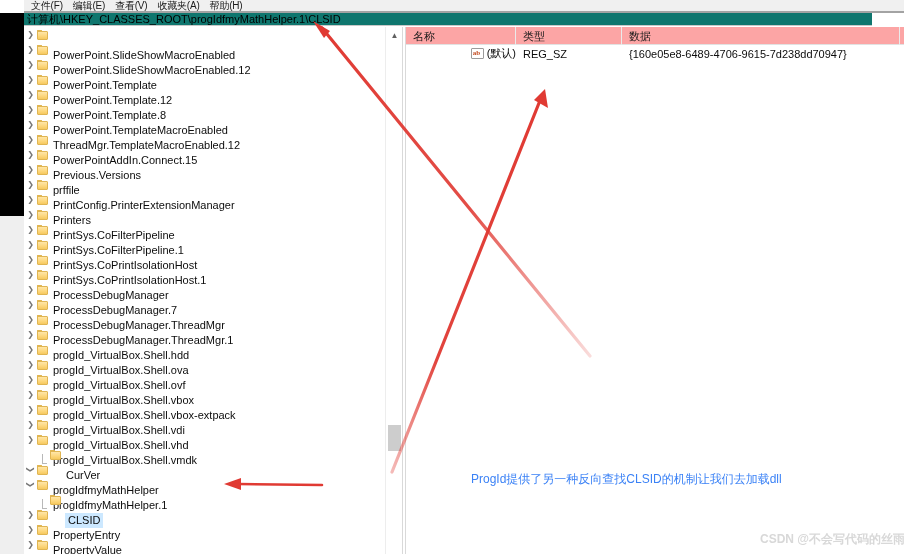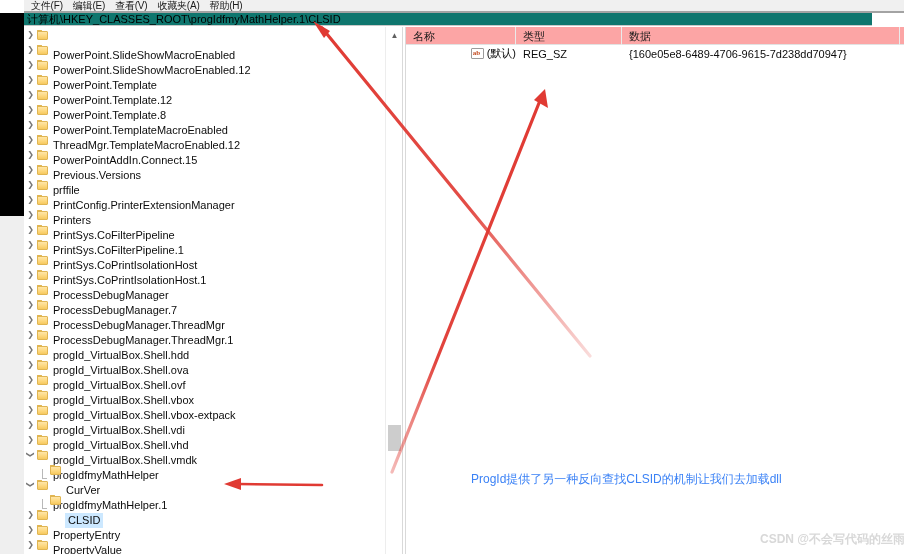--- a/index.html
+++ b/index.html
@@ -504,35 +504,35 @@
           </div>
           <div class="trow">
             <span class="chev">❯</span>
             <span class="folder">
               <span class="ft"></span>
               <span class="fb"></span>
             </span>
             <span class="tlabel">progId_VirtualBox.Shell.vmdk</span>
           </div>
           <div class="trow">
-            <span class="chev" style="transform: rotate(90deg); display: inline-block;">❯</span>
-            <span class="folder">
-              <span class="ft"></span>
-              <span class="fb"></span>
-            </span>
-            <span class="tlabel">progIdfmyMathHelper</span>
-          </div>
-          <div class="trow">
             <span class="spacer13"></span>
             <span class="elbow"></span>
             <span class="folder">
               <span class="ft"></span>
               <span class="fb"></span>
             </span>
             <span class="tlabel">CurVer</span>
+          </div>
+          <div class="trow">
+            <span class="chev" style="transform: rotate(90deg); display: inline-block;">❯</span>
+            <span class="folder">
+              <span class="ft"></span>
+              <span class="fb"></span>
+            </span>
+            <span class="tlabel">progIdfmyMathHelper</span>
           </div>
           <div class="trow">
             <span class="chev" style="transform: rotate(90deg); display: inline-block;">❯</span>
             <span class="folder">
               <span class="ft"></span>
               <span class="fb"></span>
             </span>
             <span class="tlabel">progIdfmyMathHelper.1</span>
           </div>
           <div class="trow selected">

